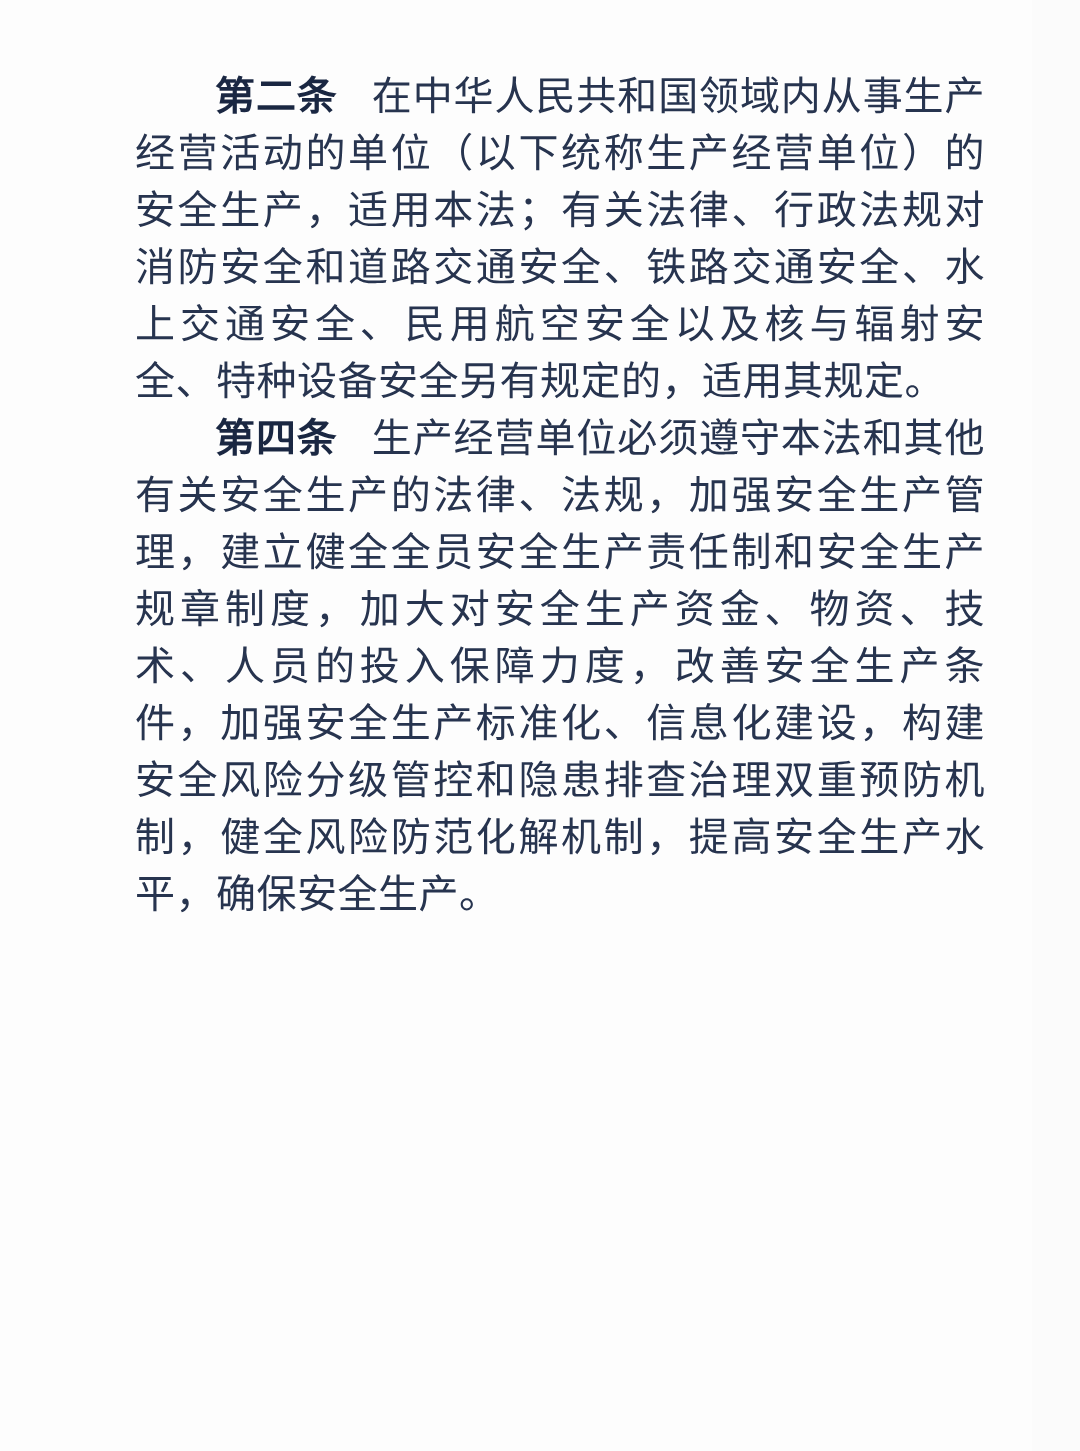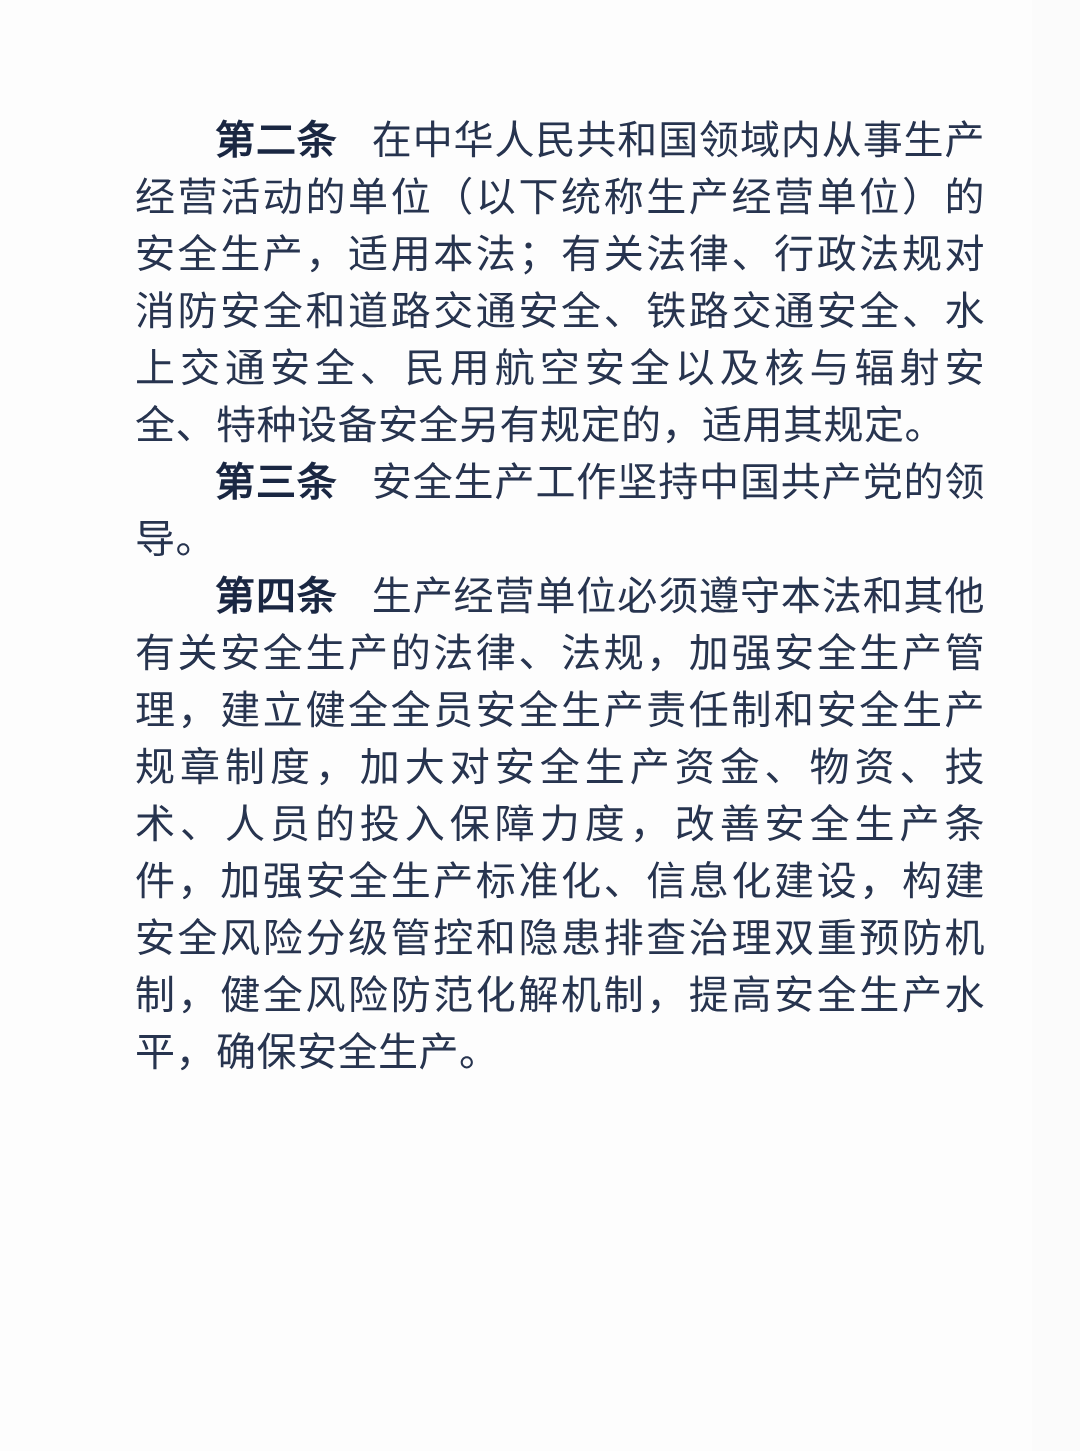--- a/index.html
+++ b/index.html
@@ -10,21 +10,21 @@
     width: 1080px;
     height: 1451px;
     background: #fbfbfb;
     overflow: hidden;
   }
   .page {
     box-sizing: border-box;
     width: 1032px;
     height: 1451px;
     background: #fdfdfd;
-    padding: 112px 95px 0 135px;
+    padding: 68px 95px 0 135px;
   }
   .law-text {
     width: 850px;
   }
   .para {
     margin: 0;
     font-family: "Liberation Serif", "DejaVu Serif", serif;
     font-size: 40px;
     line-height: 57px;
     color: #27344f;
@@ -45,20 +45,19 @@
   }
 </style>
 </head>
 <body>
 
 <div class="page">
   <div class="law-text">
 
     <p class="para"><span class="article-heading">第二条</span><span>在中华人民共和国领域内从事生产经营活动的单位（以下统称生产经营单位）的安全生产，适用本法；有关法律、行政法规对消防安全和道路交通安全、铁路交通安全、水上交通安全、民用航空安全以及核与辐射安全、特种设备安全另有规定的，适用其规定。</span></p>
 
-    <p class="para"><span class="article-heading">第三条</span><span>安全生产工作坚持中国共产党的领导。</span></p>
 
 
 
     <p class="para"><span class="article-heading">第四条</span><span>生产经营单位必须遵守本法和其他有关安全生产的法律、法规，加强安全生产管理，建立健全全员安全生产责任制和安全生产规章制度，加大对安全生产资金、物资、技术、人员的投入保障力度，改善安全生产条件，加强安全生产标准化、信息化建设，构建安全风险分级管控和隐患排查治理双重预防机制，健全风险防范化解机制，提高安全生产水平，确保安全生产。</span></p>
 
   </div>
 </div>
 
 </body></html>

